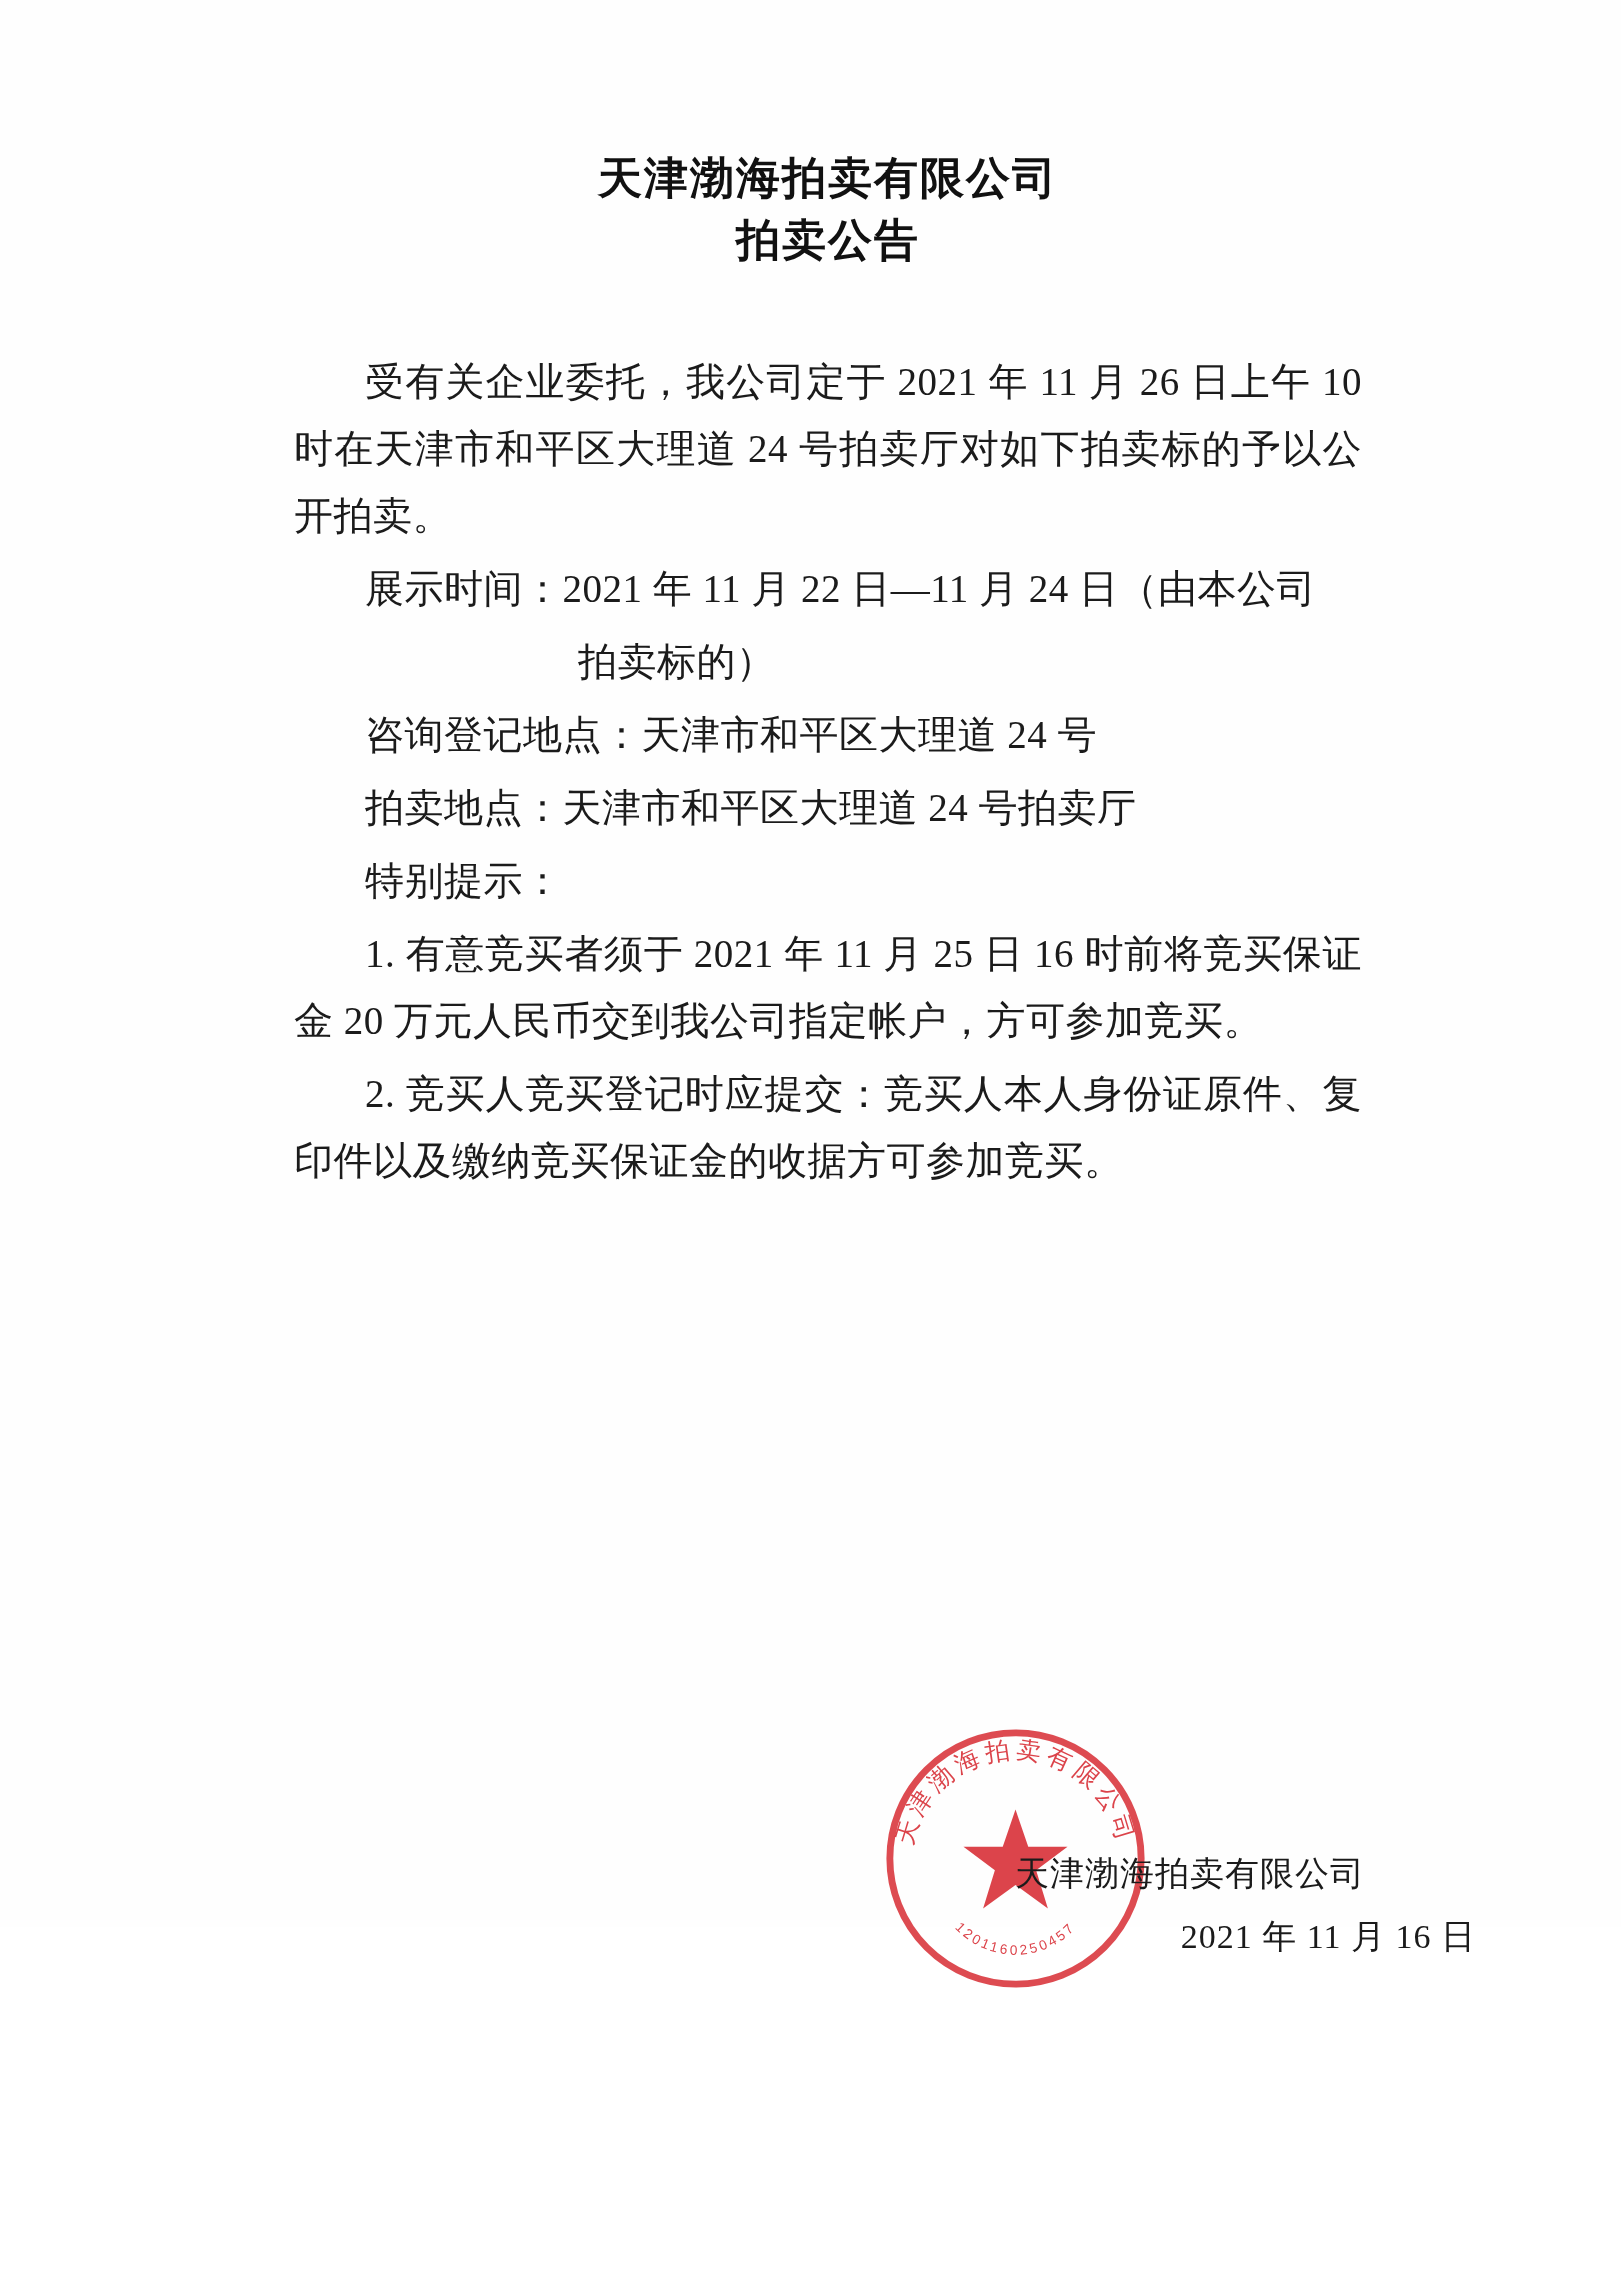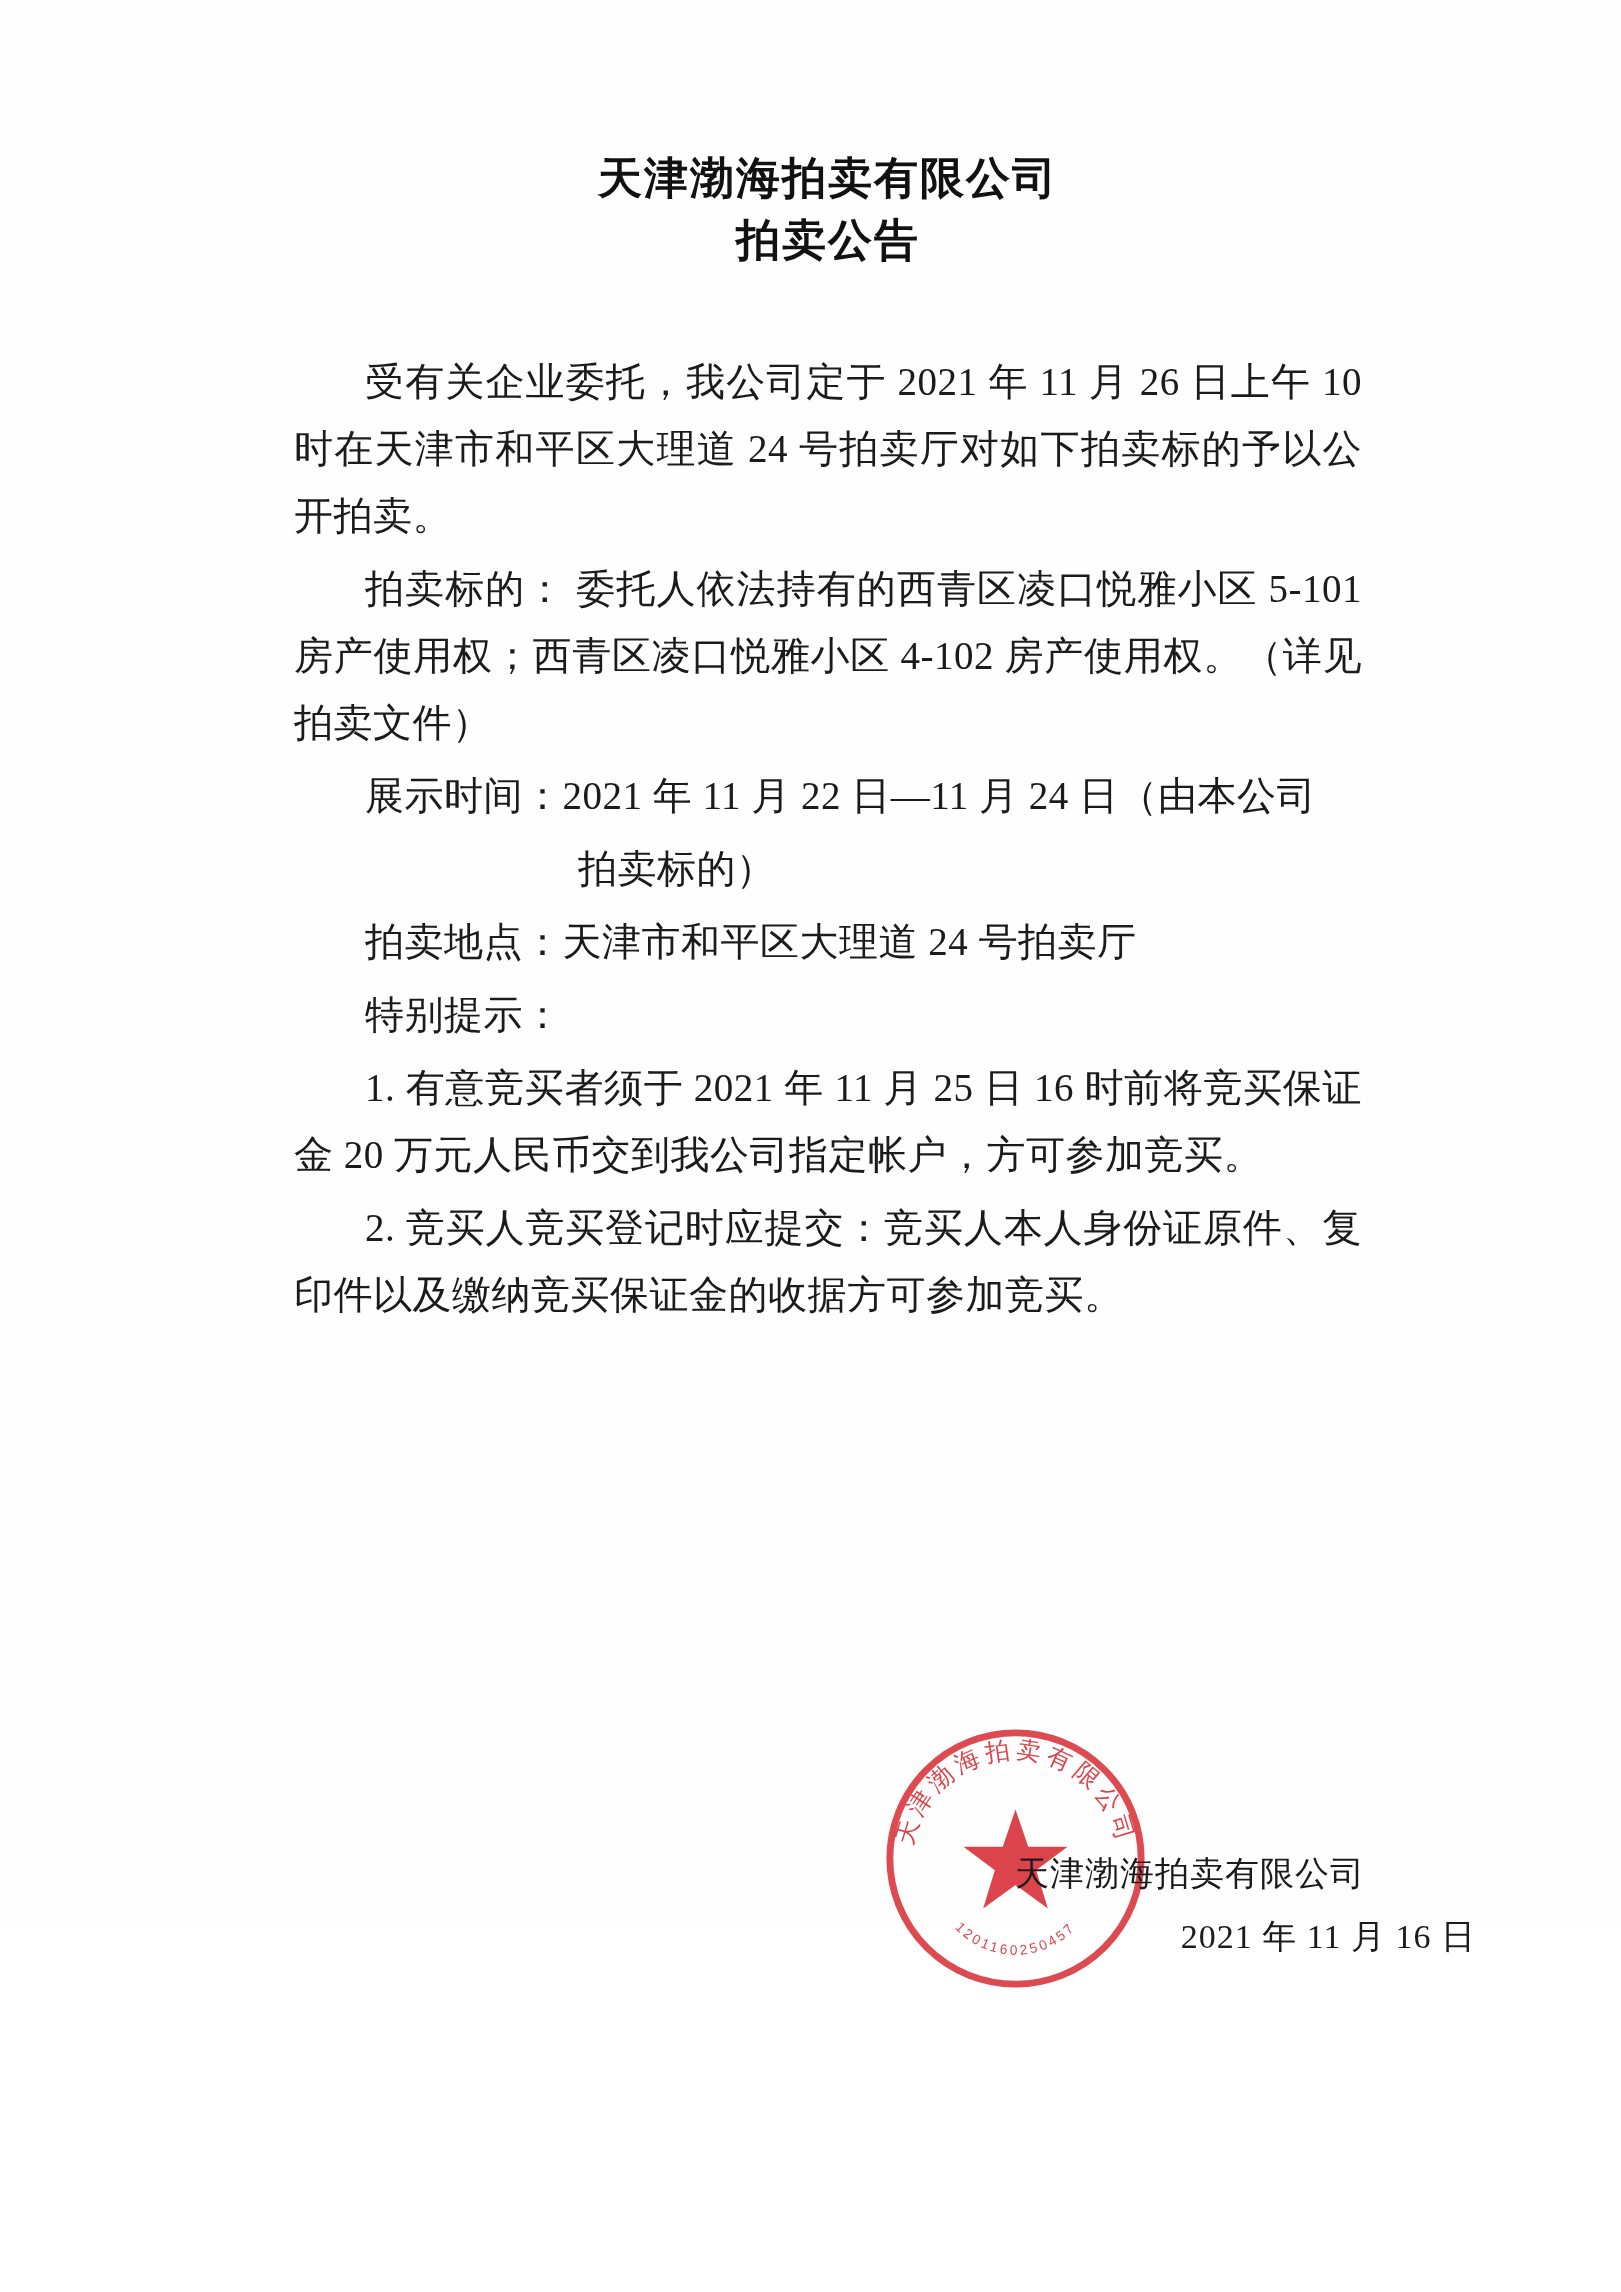--- a/index.html
+++ b/index.html
@@ -98,26 +98,26 @@
 
     <div class="title-block">
       <div class="title-line">天津渤海拍卖有限公司</div>
       <div class="title-line">拍卖公告</div>
     </div>
 
     <div class="body-text">
 
       <p class="indent2">受有关企业委托，我公司定于 2021 年 11 月 26 日上午 10 时在天津市和平区大理道 24 号拍卖厅对如下拍卖标的予以公开拍卖。</p>
 
-      <p class="indent2">拍卖标的： 委托人依法持有的西青区凌口悦雅小区 5-101 房产使用权；西青区凌口悦雅小区 4-102 房产使用权。（详见拍卖文件）</p>
 
       <p class="indent2 gap-small">展示时间：2021 年 11 月 22 日—11 月 24 日（由本公司</p>
       <p class="sub-indent">拍卖标的）</p>
 
 
+      <p class="indent2">咨询登记地点：天津市和平区大理道 24 号</p>
 
       <p class="indent2">拍卖地点：天津市和平区大理道 24 号拍卖厅</p>
 
 
       <p class="indent2">特别提示：</p>
 
       <p class="indent2">1. 有意竞买者须于 2021 年 11 月 25 日 16 时前将竞买保证金 20 万元人民币交到我公司指定帐户，方可参加竞买。</p>
 
       <p class="indent2">2. 竞买人竞买登记时应提交：竞买人本人身份证原件、复印件以及缴纳竞买保证金的收据方可参加竞买。</p>
 

